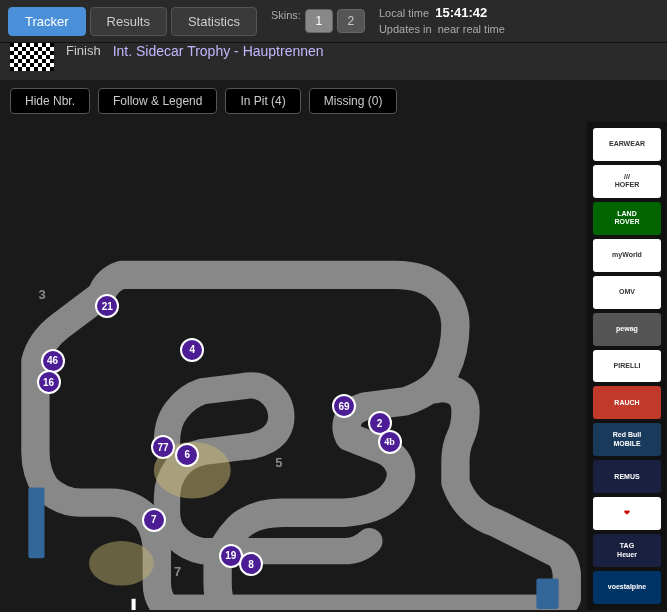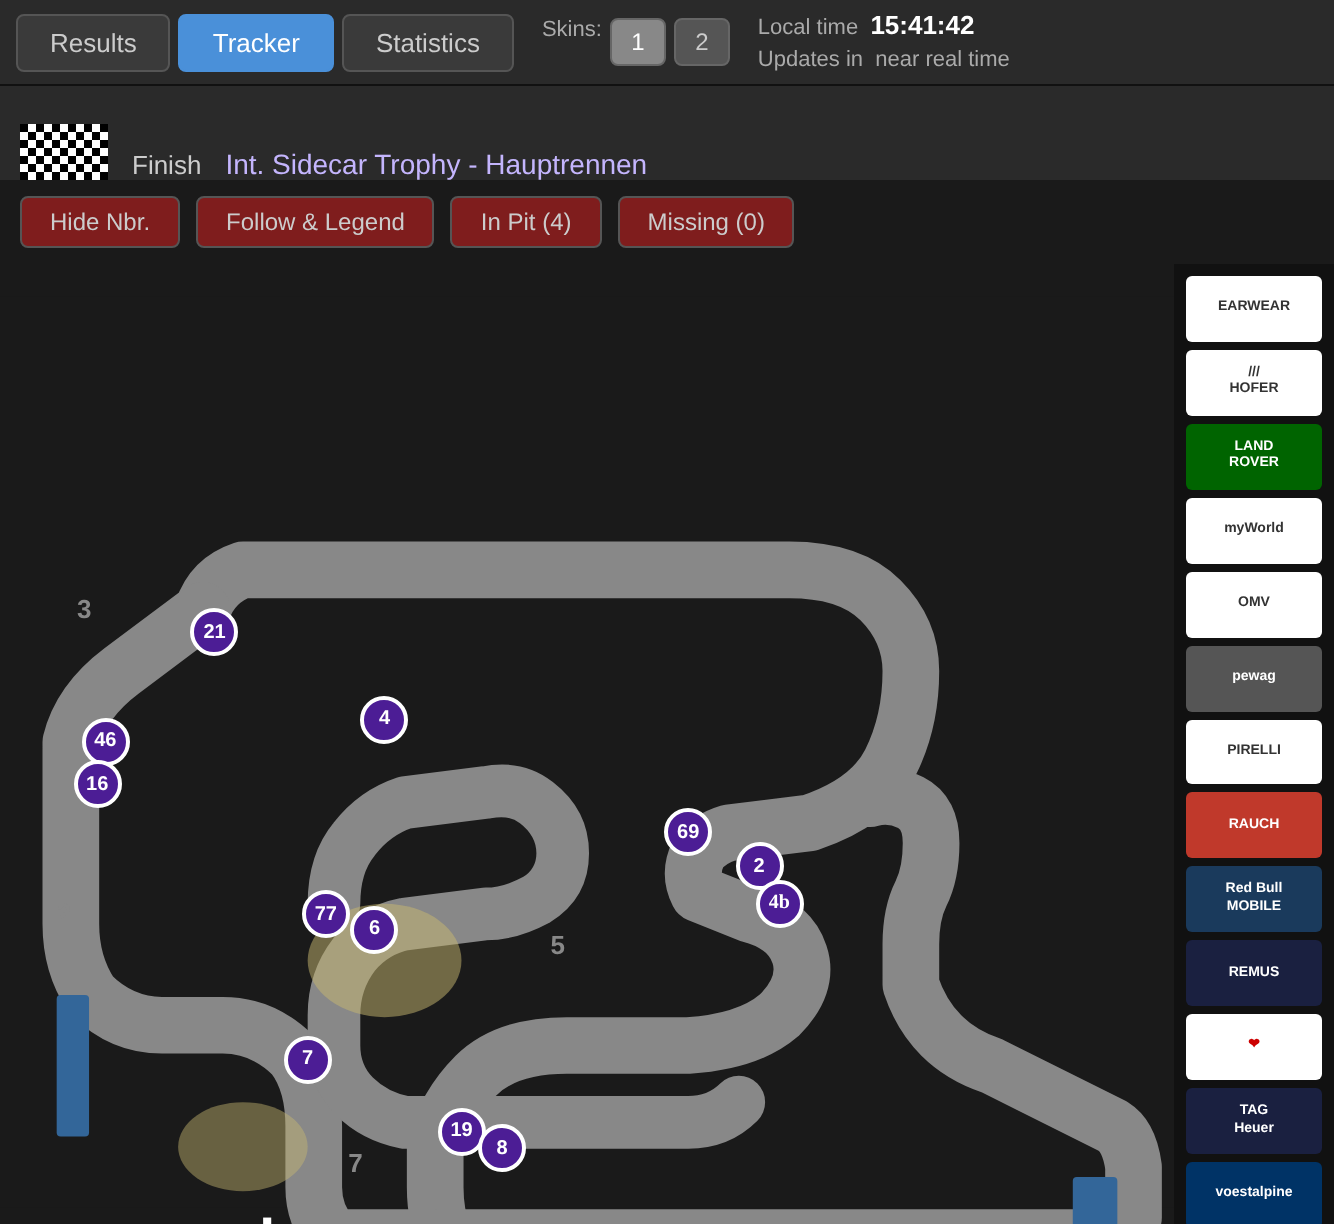--- a/index.html
+++ b/index.html
@@ -72,23 +72,23 @@
     }
     .time-section .time-value {
       font-size: 13px;
       color: #fff;
       font-weight: bold;
     }
 
     
     .subtitle-bar {
       display: flex;
-      align-items: flex-end;
+      align-items: flex-start;
       background: #2a2a2a;
-      height: 48px;
+      height: 38px;
       padding: 0 10px;
       gap: 12px;
       border-top: 1px solid #111;
     }
     .finish-flag {
       width: 44px;
       height: 28px;
       background: repeating-conic-gradient(#fff 0% 25%, #000 0% 50%) 0 0 / 8px 8px;
     }
     .race-label {
@@ -106,21 +106,21 @@
       display: flex;
       align-items: center;
       background: #1a1a1a;
       padding: 8px 10px;
       gap: 8px;
     }
     .tool-btn {
       padding: 5px 14px;
       border-radius: 4px;
       border: 1px solid #555;
-      background: #7f1d1d;
+      background: #000000;
       color: #ccc;
       cursor: pointer;
       font-size: 12px;
     }
 
     
     .main-content {
       display: flex;
       height: calc(612px - 42px - 38px - 44px);
       position: relative;
@@ -193,22 +193,22 @@
       position: absolute;
       color: #888;
       font-size: 13px;
       font-weight: bold;
     }
   </style>
 </head>
 <body>
 
 <div class="top-nav">
+  <button class="nav-btn active">Tracker</button>
   <button class="nav-btn">Results</button>
-  <button class="nav-btn active">Tracker</button>
   <button class="nav-btn">Statistics</button>
 
   <div class="skins-section">
     <span class="skins-label">Skins:</span>
     <button class="skin-btn active">1</button>
     <button class="skin-btn">2</button>
   </div>
 
   <div class="time-section">
     <div>

